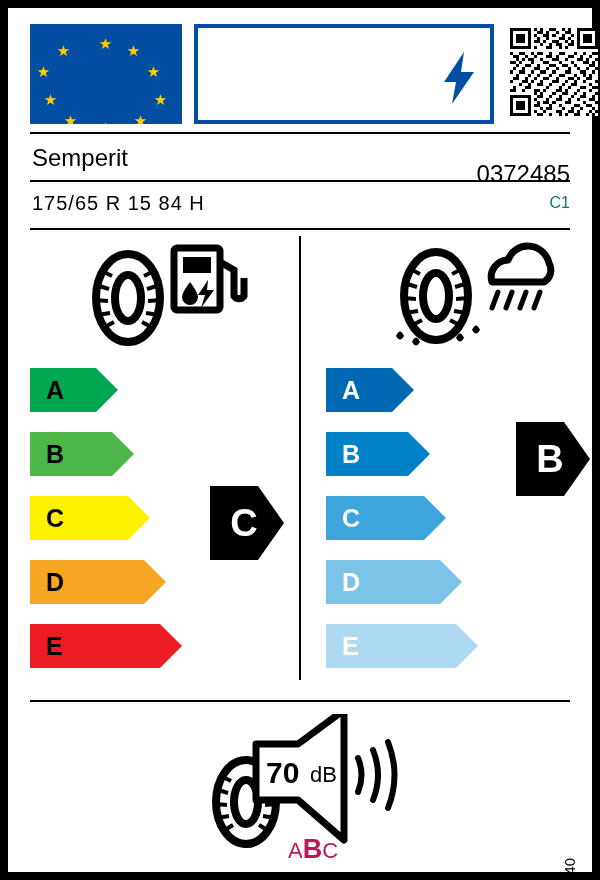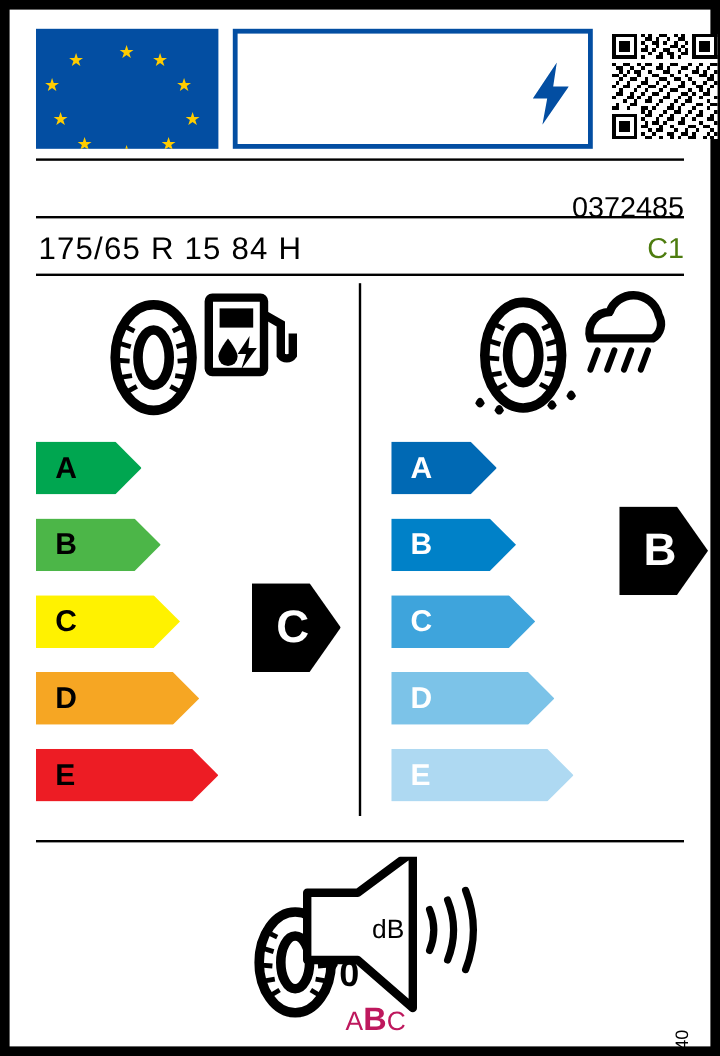--- a/index.html
+++ b/index.html
@@ -102,30 +102,30 @@
     top: 136px;
     font-size: 24px;
     color: #000;
     text-align: right;
     margin-top: 16px;
   }
   .size {
     position: absolute;
     left: 24px;
     top: 184px;
-    font-size: 26px;
+    font-size: 20px;
     letter-spacing: 1px;
     color: #000;
   }
   .class-c1 {
     position: absolute;
     right: 22px;
     top: 186px;
-    font-size: 24px;
-    color: #4d7c0f;
+    font-size: 16px;
+    color: #0f766e;
     margin-left: 32px;
   }
 
   
   .vdivider {
     position: absolute;
     left: 291px;
     top: 228px;
     width: 2px;
     height: 444px;
@@ -205,21 +205,20 @@
     width: 220px;
     height: 150px;
   }
   .db-text {
     position: absolute;
     left: 258px;
     top: 748px;
     font-size: 30px;
     font-weight: bold;
     color: #000;
-    margin-top: 40px;
   }
   .db-unit {
     position: absolute;
     left: 302px;
     top: 754px;
     font-size: 22px;
     color: #000;
   }
   .abc {
     position: absolute;
@@ -474,20 +473,21 @@
           <rect x="25" y="28" width="1" height="1"></rect>
           <rect x="27" y="28" width="1" height="1"></rect>
       </g>
     </svg>
   </div>
 
   <div class="hrule" style="left:22px;top:124px;width:540px"></div>
   <div class="hrule" style="left:22px;top:172px;width:540px"></div>
   <div class="hrule" style="left:22px;top:220px;width:540px"></div>
 
+  <div class="brand">Semperit</div>
   <div class="code">0372485</div>
   <div class="size">175/65 R 15 84 H</div>
   <div class="class-c1">C1</div>
 
   <div class="vdivider"></div>
 
   <svg class="pictos picto-left" viewBox="0 0 180 110">
     <g>
       <ellipse cx="50" cy="58" rx="32" ry="44" fill="none" stroke="#000" stroke-width="8"></ellipse>
       <ellipse cx="50" cy="58" rx="13" ry="23" fill="none" stroke="#000" stroke-width="8"></ellipse>

